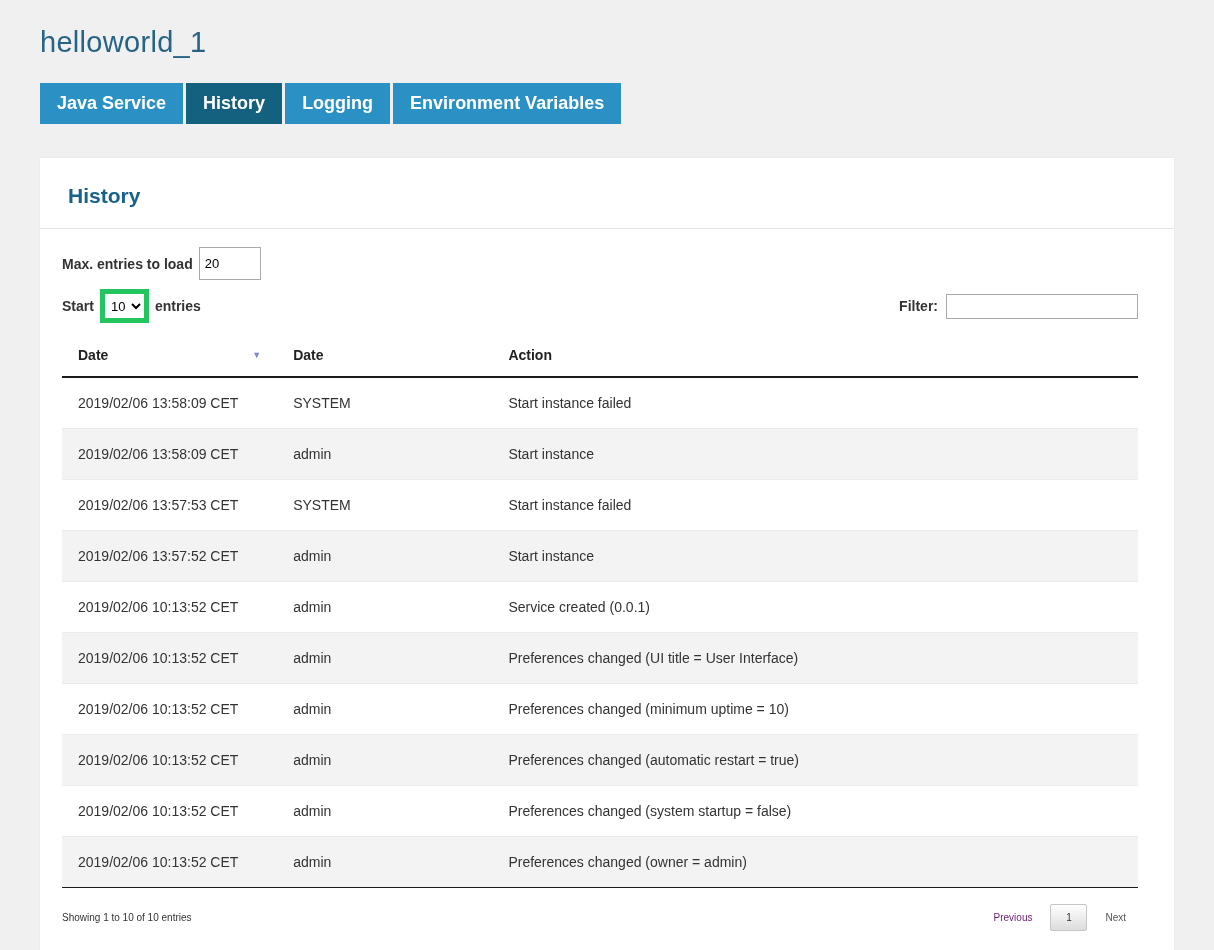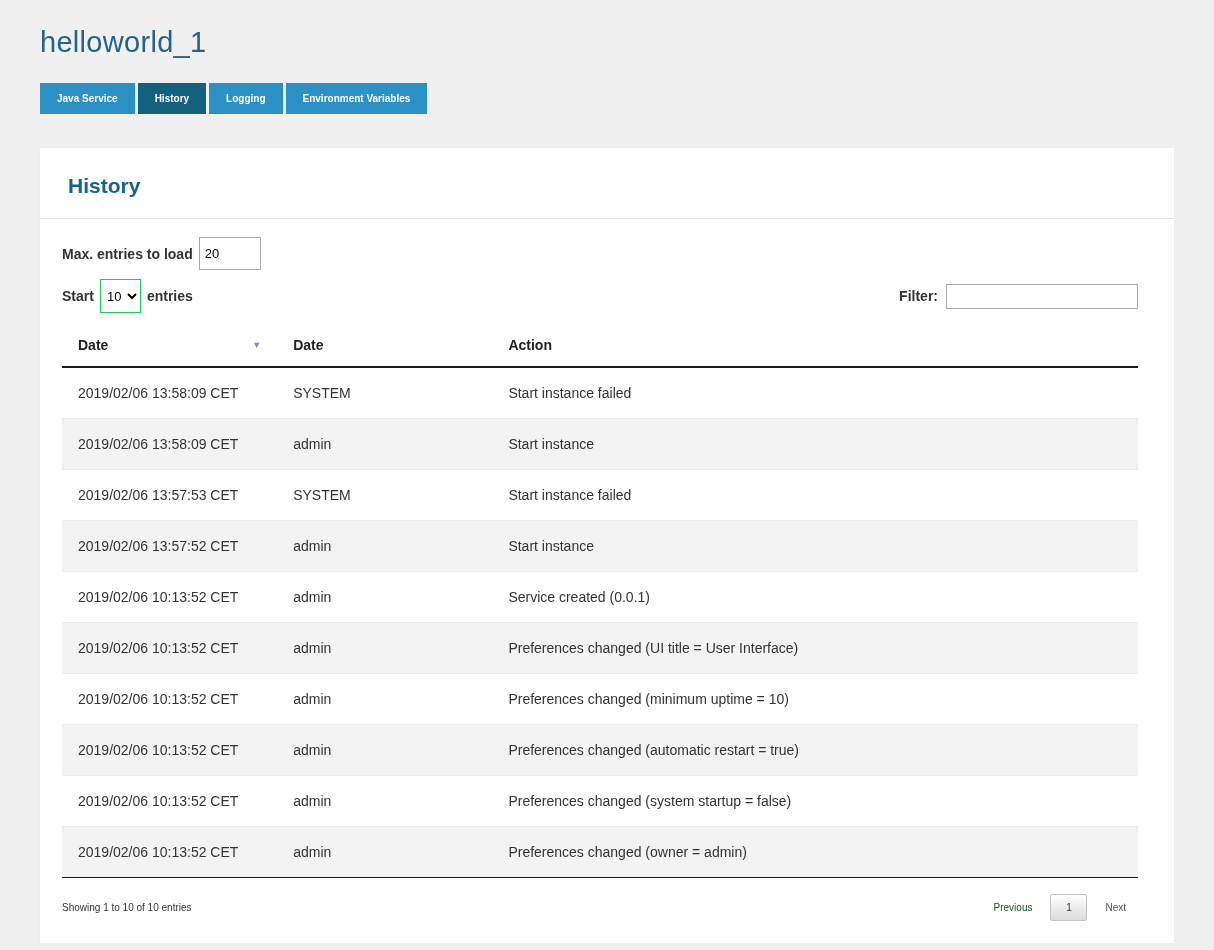--- a/index.html
+++ b/index.html
@@ -18,21 +18,21 @@
     font-weight: 400;
     color: #276384;
     letter-spacing: 0.3px;
     margin-bottom: 24px;
   }
 
   .tabs { display: flex; gap: 3px; }
   .tab {
     background: #2b90c3;
     color: #fff;
-    font-size: 10px;
+    font-size: 18px;
     font-weight: 700;
     padding: 10px 17px;
     cursor: pointer;
     white-space: nowrap;
     border: none;
     font-family: "Liberation Sans", sans-serif;
   }
   .tab.active { background: #14607f; }
 
   .card {
@@ -72,21 +72,21 @@
     display: flex;
     justify-content: space-between;
     align-items: center;
     margin-bottom: 14px;
     font-size: 14px;
     font-weight: 700;
   }
   .show-entries { display: flex; align-items: center; gap: 6px; }
   .show-entries select {
     height: 34px;
-    border: 1px solid #22c55e;
+    border: 5px solid #22c55e;
     background: #fff;
     font-size: 13px;
     padding: 0 2px;
     font-family: "Liberation Sans", sans-serif;
   }
   .filter-box { display: flex; align-items: center; gap: 8px; }
   .filter-box input {
     width: 192px;
     height: 25px;
     border: 1px solid #a9a9a9;
@@ -130,21 +130,21 @@
 
   .table-footer {
     display: flex;
     justify-content: space-between;
     align-items: center;
     padding-top: 16px;
     font-size: 10px;
   }
   .pagination { display: flex; align-items: center; }
   .page-prev, .page-next {
-    color: #14532d;
+    color: #701a75;
     padding: 7px 12px;
     cursor: pointer;
   }
   .page-next { color: #555; }
   .page-current {
     display: inline-block;
     min-width: 37px;
     text-align: center;
     padding: 7px 0;
     margin: 0 6px;

